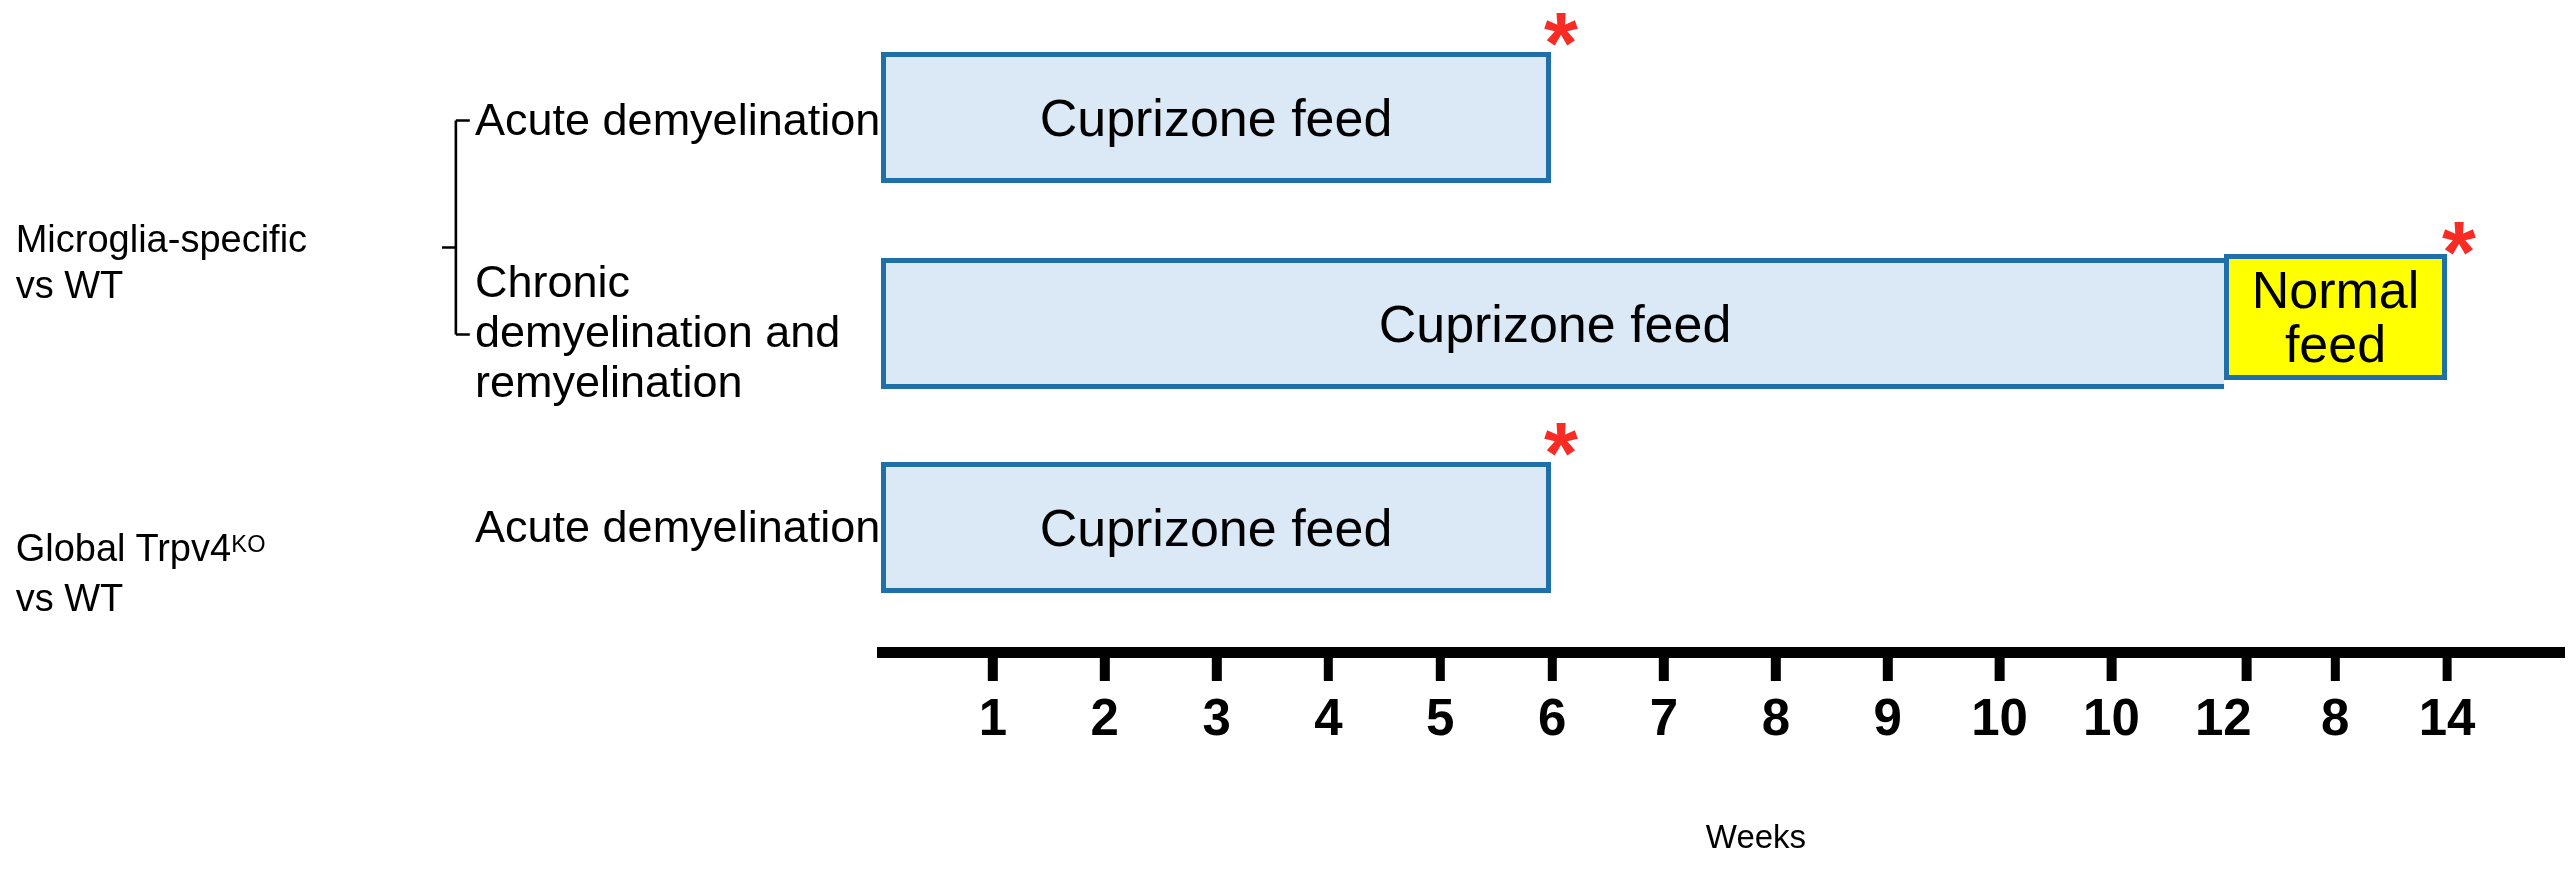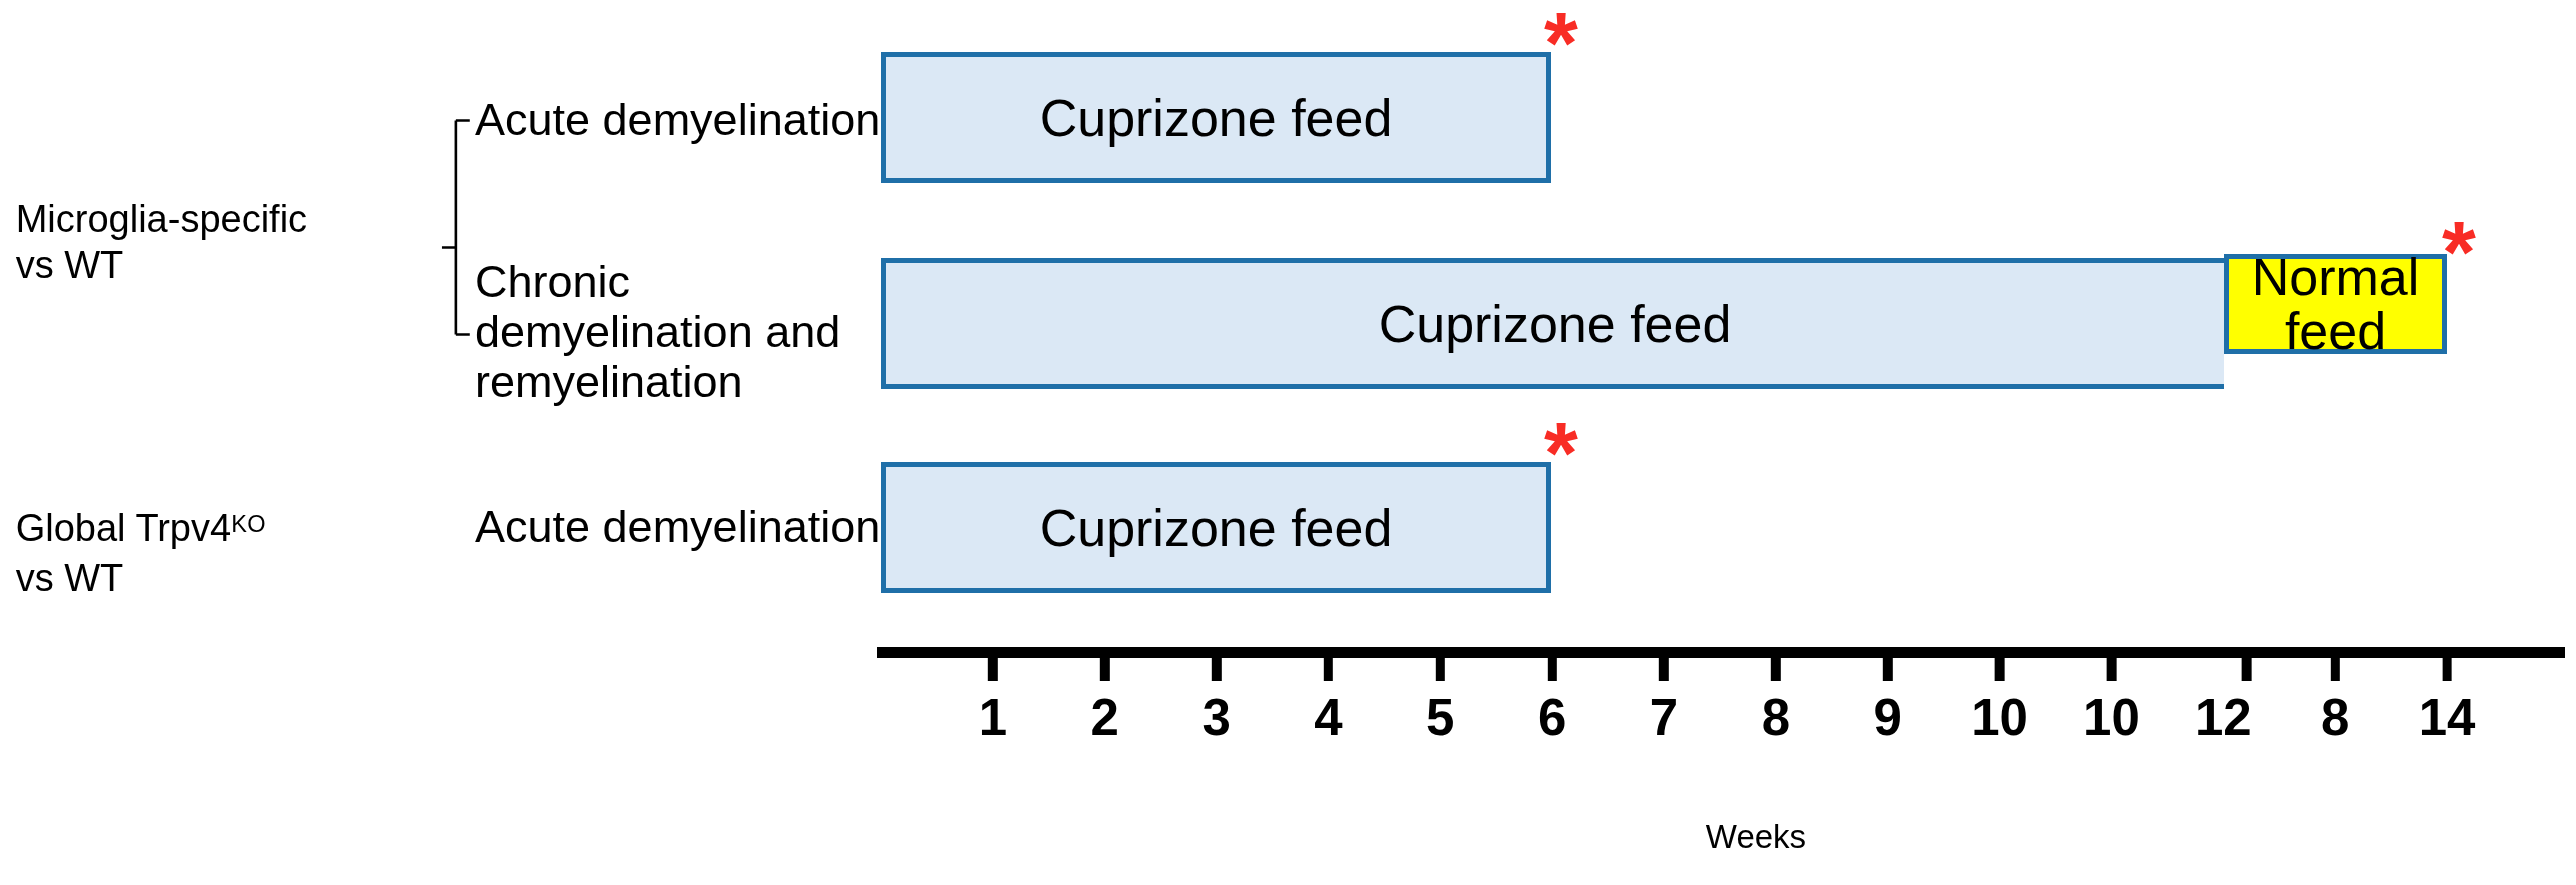--- a/index.html
+++ b/index.html
@@ -4,21 +4,21 @@
 <style>
   html,body{margin:0;padding:0;background:#fff;}
   .stage{
     position:relative;width:2576px;height:886px;background:#fff;
     font-family:"Liberation Sans",sans-serif;color:var(--text-black,#000);
     overflow:hidden;
   }
   
   .side-label{
     position:absolute;left:15.7px;font-size:38px;line-height:46px;
-    transform:translateY(-50%);white-space:nowrap;
+    transform:translateY(-50%);white-space:nowrap;margin-top:20px;
   }
   .side-label.global{line-height:51px;}
   .sup{font-size:0.62em;vertical-align:0.35em;letter-spacing:0.4px;}
   
   .row-label{
     position:absolute;left:475px;font-size:45px;line-height:50px;
     transform:translateY(-50%);white-space:nowrap;
   }
   
   .bar{
@@ -26,21 +26,21 @@
     background:var(--box-fill,#dbe8f5);
     border:5.2px solid var(--box-border,#1f6fa8);
     display:flex;align-items:center;justify-content:center;
     font-size:52px;line-height:54px;text-align:center;
   }
   .bar.acute{left:881px;width:670px;height:131px;}
   .bar.row1{top:52px;}
   .bar.row3{top:462px;}
   .bar.chronic-blue{left:881px;top:258px;width:1343px;height:131px;border-right:none;}
   .bar.normal{
-    left:2224px;top:254px;width:223px;height:100px;
+    left:2224px;top:254px;width:223px;height:126px;
     background:var(--normal-feed-fill,#ffff00);
     flex-direction:column;
   }
   
   .asterisk{
     position:absolute;color:var(--marker-red,#f82c25);
     font-size:87px;line-height:87px;font-weight:bold;
     transform:translate(-50%,-38%);
   }
   

